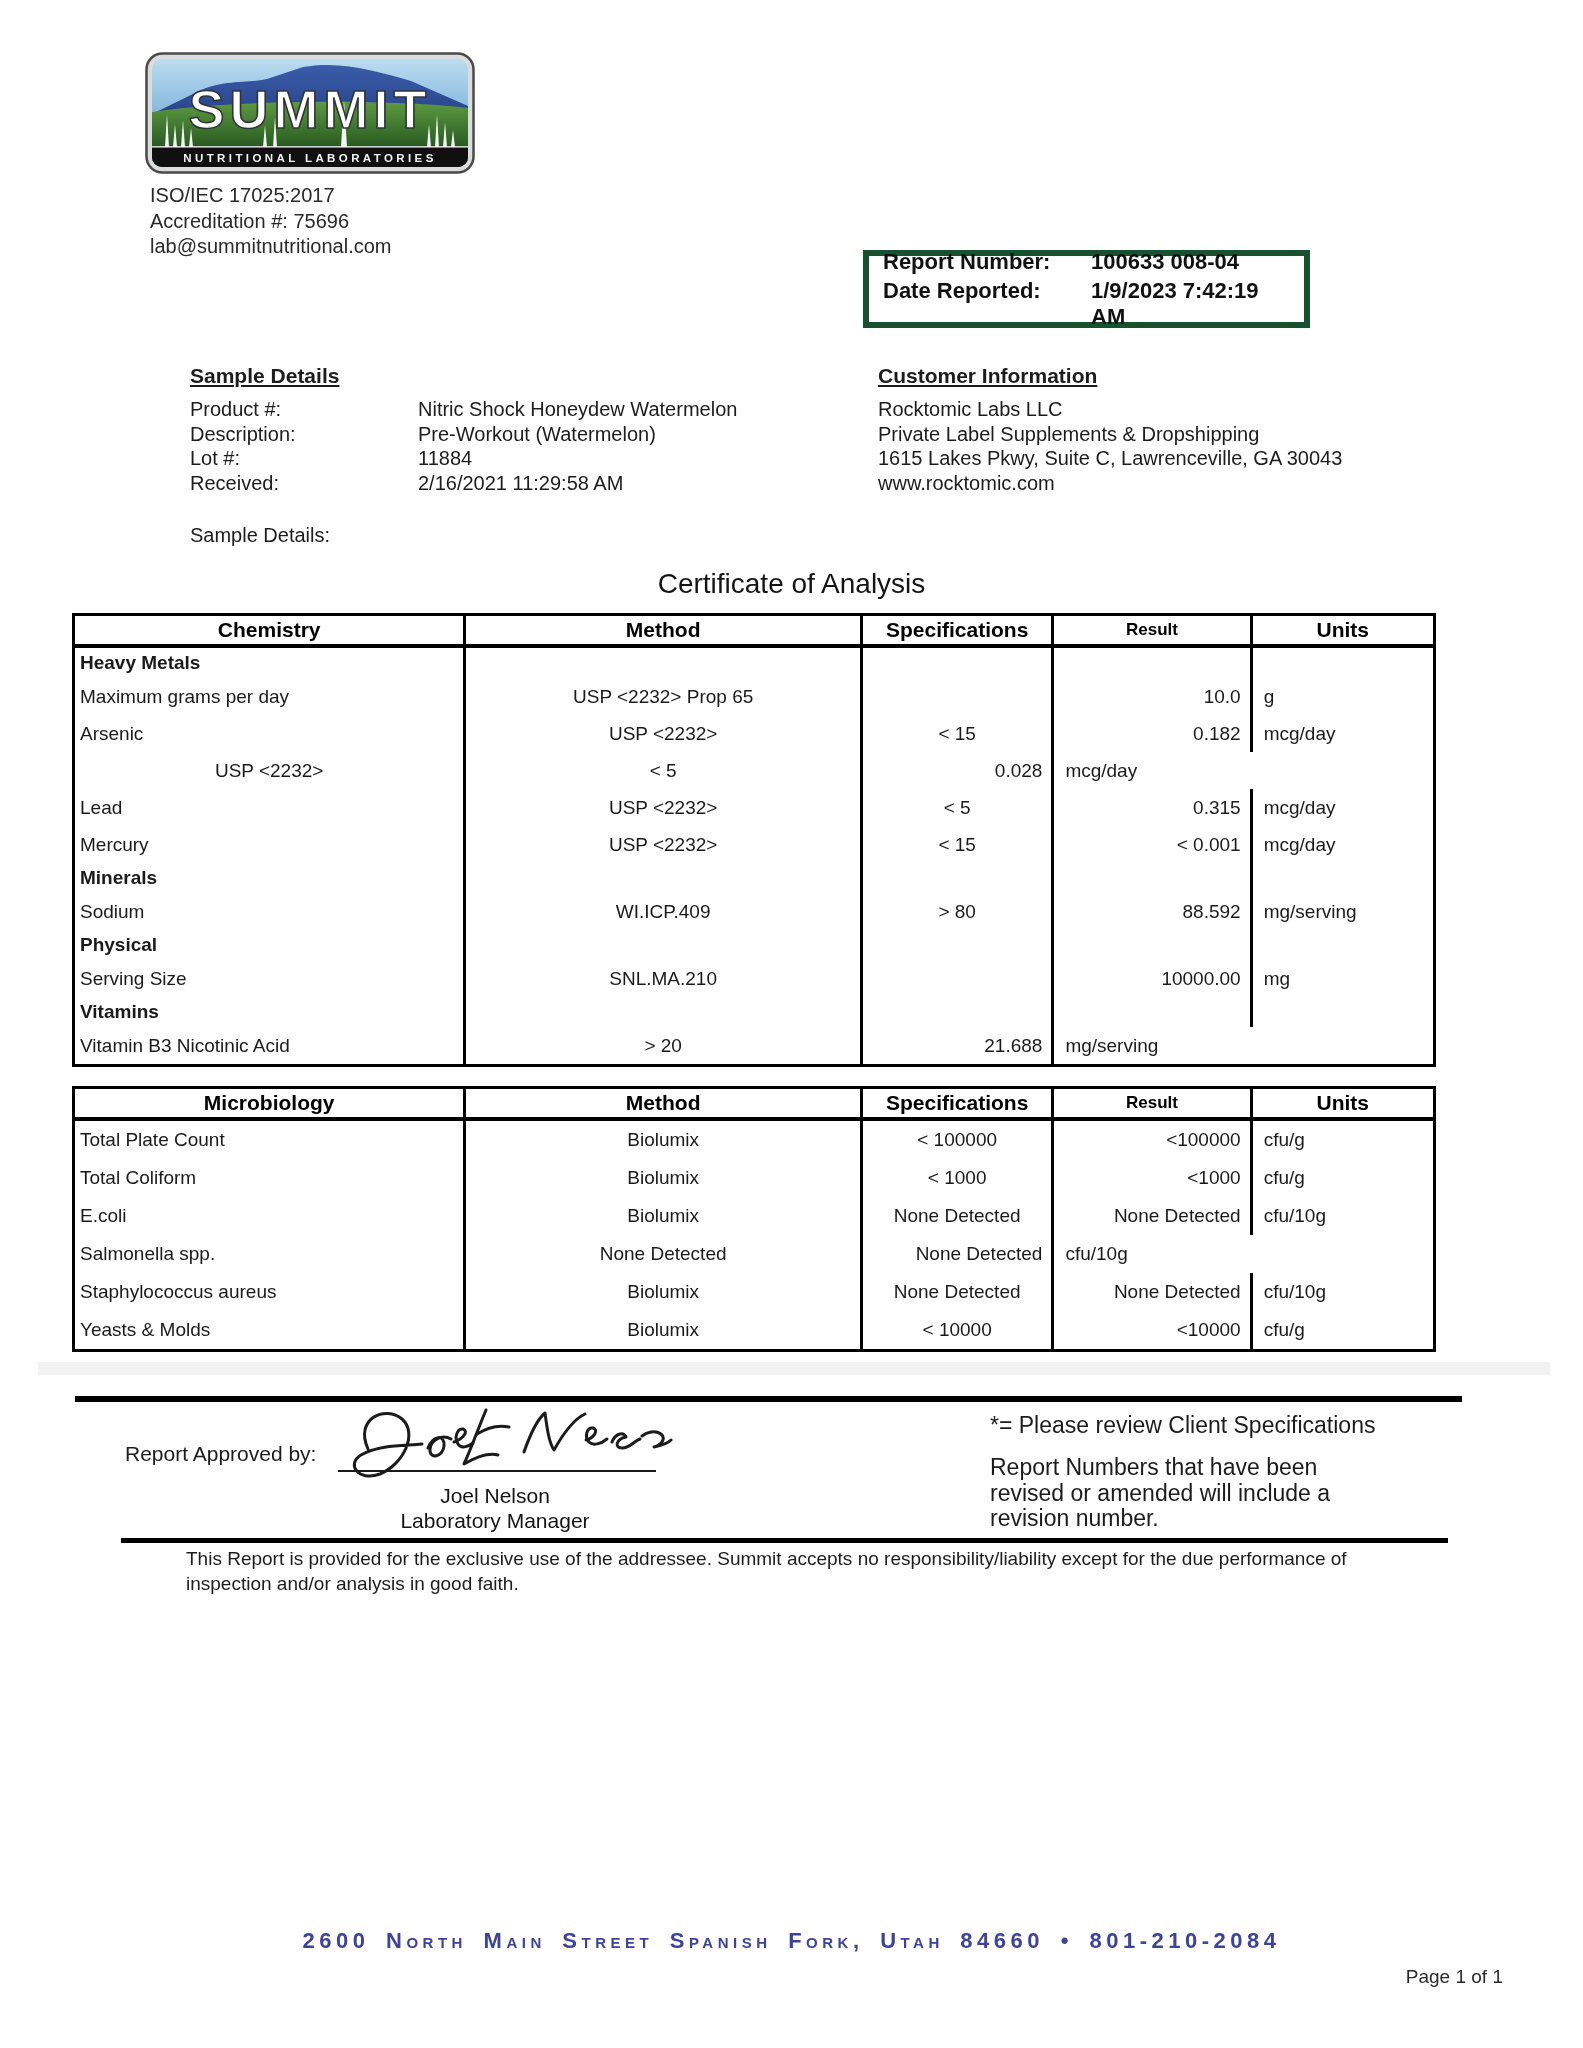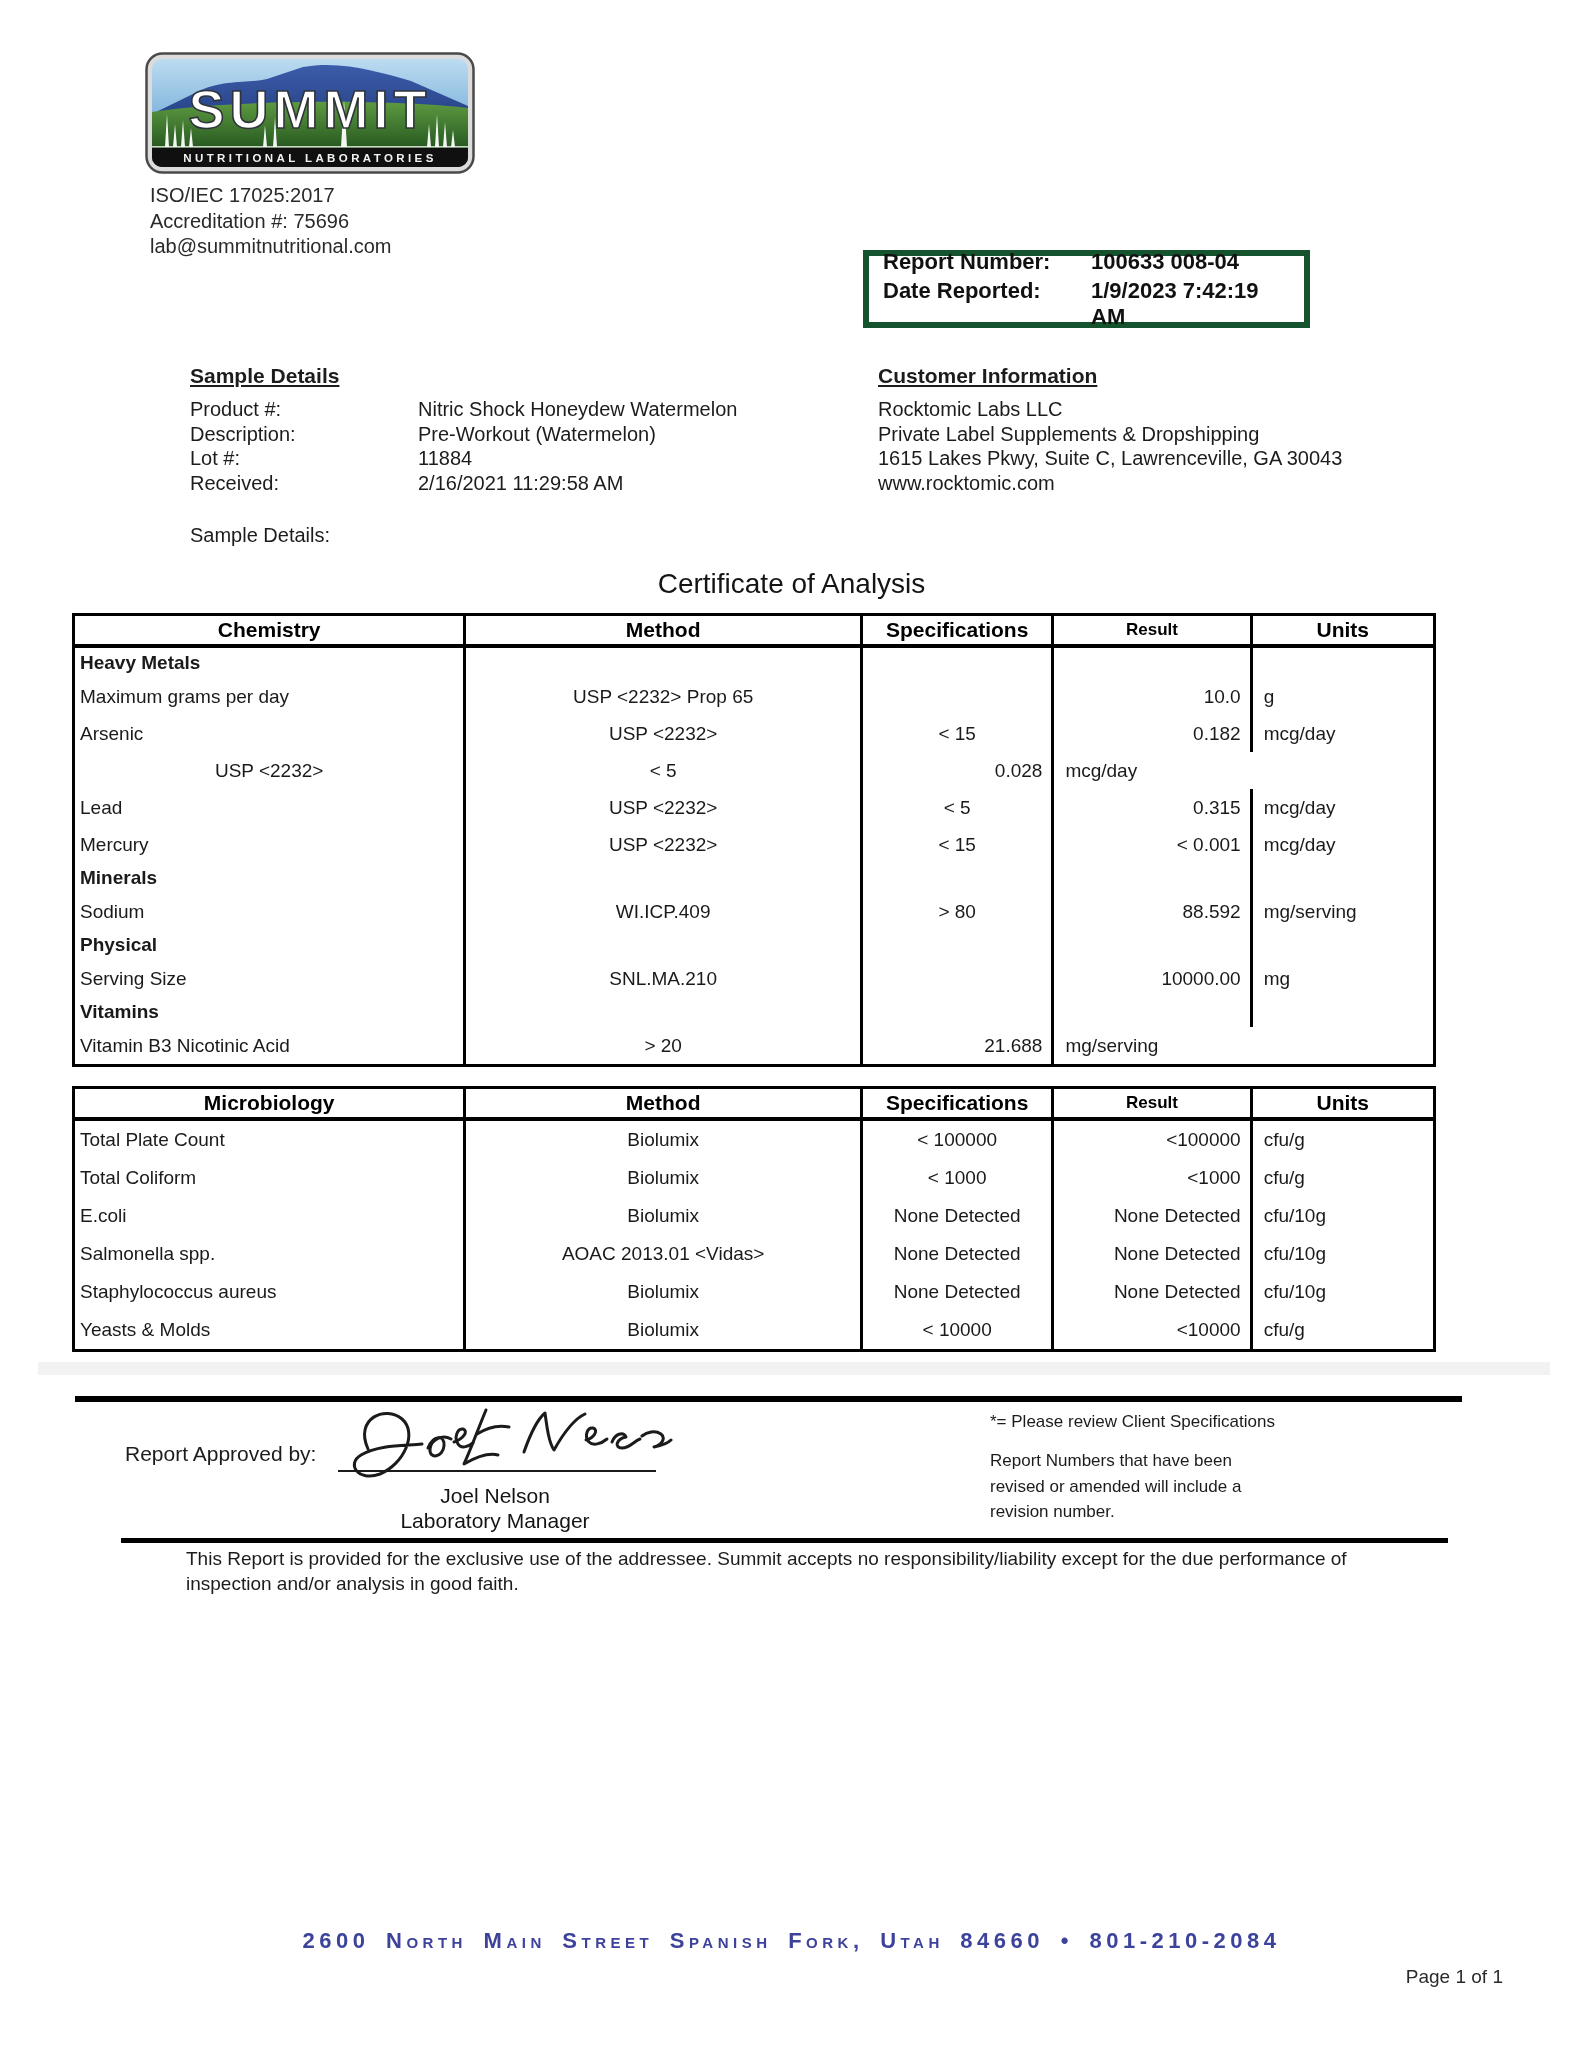--- a/index.html
+++ b/index.html
@@ -57,21 +57,21 @@
   
   .gray-band { position:absolute; left:38px; top:1362px; width:1512px; height:13px; background:#f2f2f2; }
   .rule-a { position:absolute; left:75px; top:1396px; width:1387px; height:6px; background:#000; }
   .rule-b { position:absolute; left:121px; top:1538px; width:1327px; height:5px; background:#000; }
   
   .approved-label { position:absolute; left:125px; top:1442px; font-size:21px; color:#1c1c1c; }
   .signature { position:absolute; left:328px; top:1404px; width:345px; height:78px; }
   .sig-line { position:absolute; left:338px; top:1470px; width:318px; height:2px; background:#1a1a1a; }
   .sig-name { position:absolute; left:365px; top:1484px; width:260px; text-align:center; font-size:21px; color:#141414; }
   .sig-title { position:absolute; left:365px; top:1509px; width:260px; text-align:center; font-size:21px; color:#141414; }
-  .notes { position:absolute; left:990px; top:1412px; font-size:17px; color:#1c1c1c; }
+  .notes { position:absolute; left:990px; top:1412px; font-size:23px; color:#1c1c1c; }
   .notes .note1 { margin-bottom:16px; }
   .notes .n-line { line-height:25.5px; }
   
   .disclaimer { position:absolute; left:186px; top:1547px; font-size:19px; line-height:24.5px; color:#1c1c1c; }
   
   .footer-address {
     position:absolute; left:0; right:0; top:1928px; text-align:center;
     font-variant:small-caps; letter-spacing:4.5px; word-spacing:6px;
     font-size:22px; font-weight:600; color:#3d429b;
   }
@@ -290,21 +290,20 @@
       </div>
       <div class="trow data">
         <div class="cell-name">E.coli</div>
         <div class="cell-method">Biolumix</div>
         <div class="cell-spec">None Detected</div>
         <div class="cell-result">None Detected</div>
         <div class="cell-units">cfu/10g</div>
       </div>
       <div class="trow data">
         <div class="cell-name">Salmonella spp.</div>
-        <div class="cell-method">AOAC 2013.01 &lt;Vidas&gt;</div>
         <div class="cell-spec">None Detected</div>
         <div class="cell-result">None Detected</div>
         <div class="cell-units">cfu/10g</div>
       </div>
       <div class="trow data">
         <div class="cell-name">Staphylococcus aureus</div>
         <div class="cell-method">Biolumix</div>
         <div class="cell-spec">None Detected</div>
         <div class="cell-result">None Detected</div>
         <div class="cell-units">cfu/10g</div>

